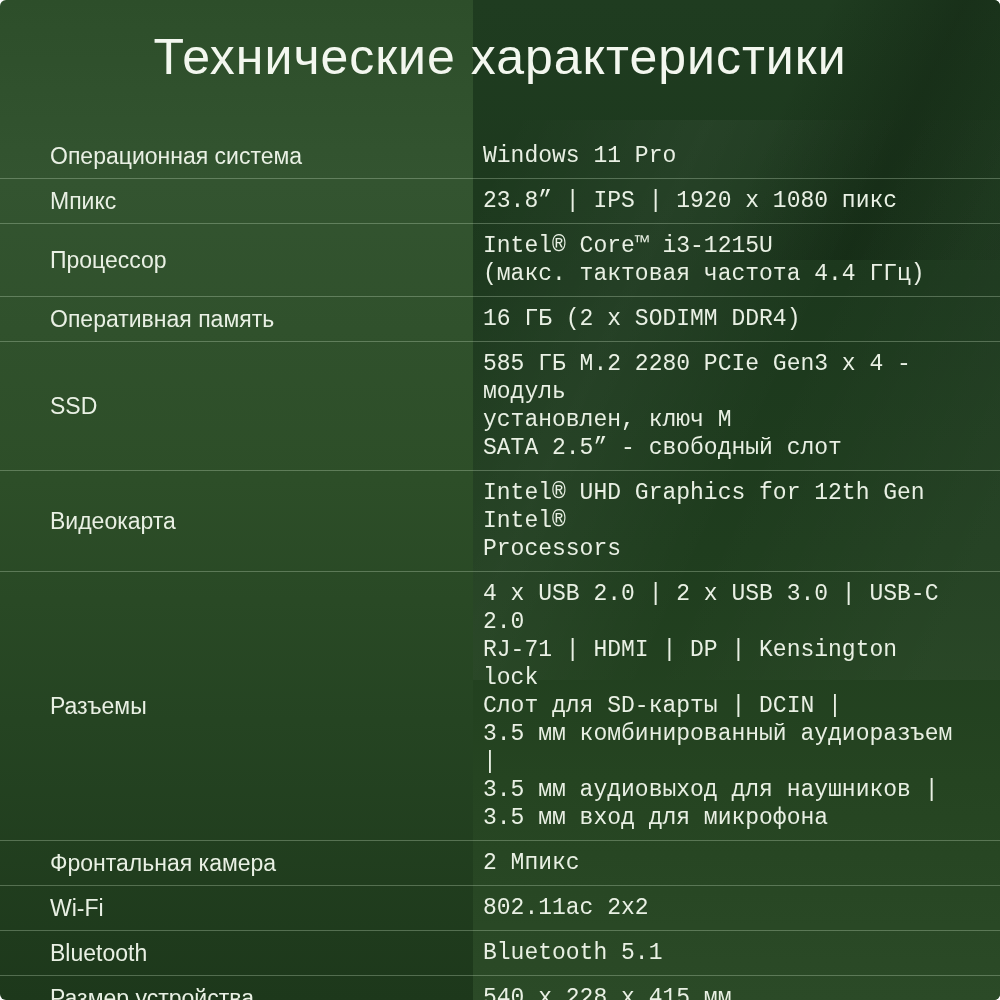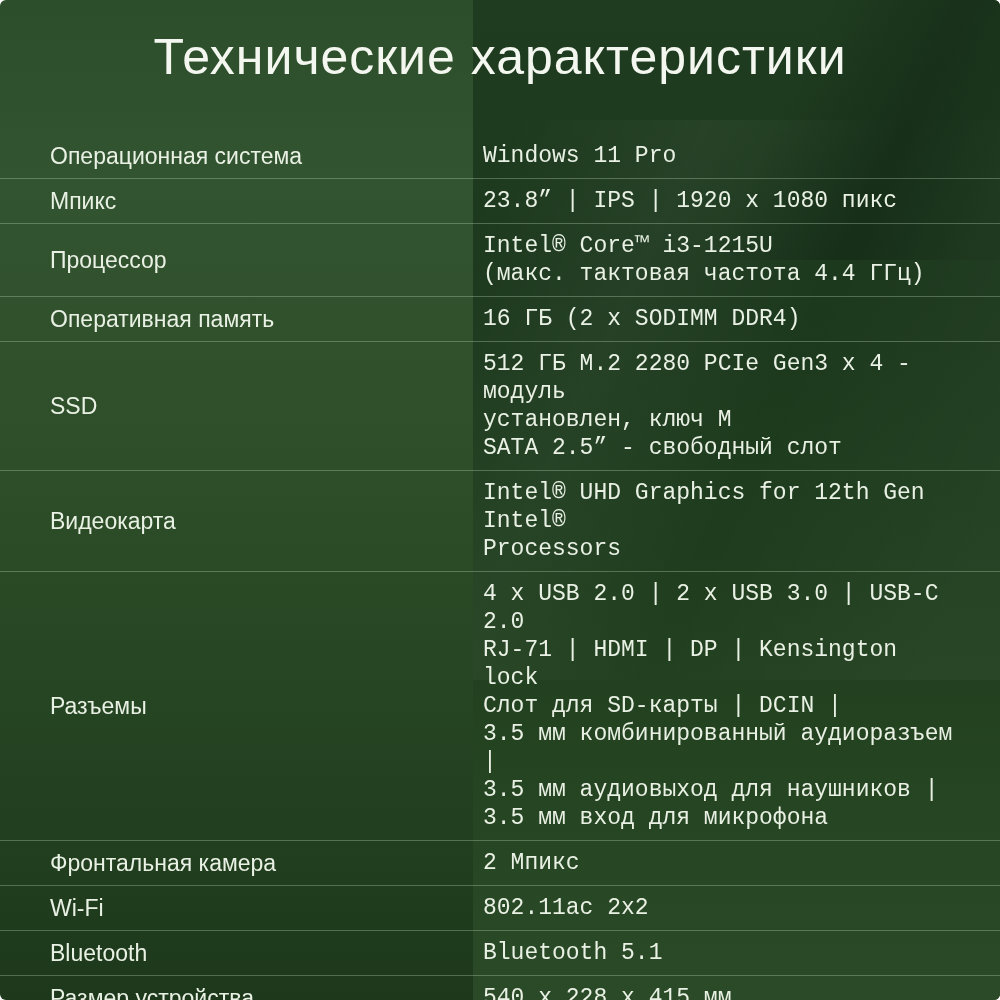--- a/index.html
+++ b/index.html
@@ -98,21 +98,21 @@
   <div class="row">
     <div class="label">Оперативная память</div>
     <div class="value">
           <div class="line">16 ГБ (2 x SODIMM DDR4)</div>
         </div>
   </div>
 
   <div class="row">
     <div class="label">SSD</div>
     <div class="value">
-          <div class="line">512 ГБ M.2 2280 PCIe Gen3 x 4 - модуль</div>
+          <div class="line">585 ГБ M.2 2280 PCIe Gen3 x 4 - модуль</div>
           <div class="line">установлен, ключ M</div>
           <div class="line">SATA 2.5” - свободный слот</div>
         </div>
   </div>
 
   <div class="row">
     <div class="label">Видеокарта</div>
     <div class="value">
           <div class="line">Intel® UHD Graphics for 12th Gen Intel®</div>
           <div class="line">Processors</div>

